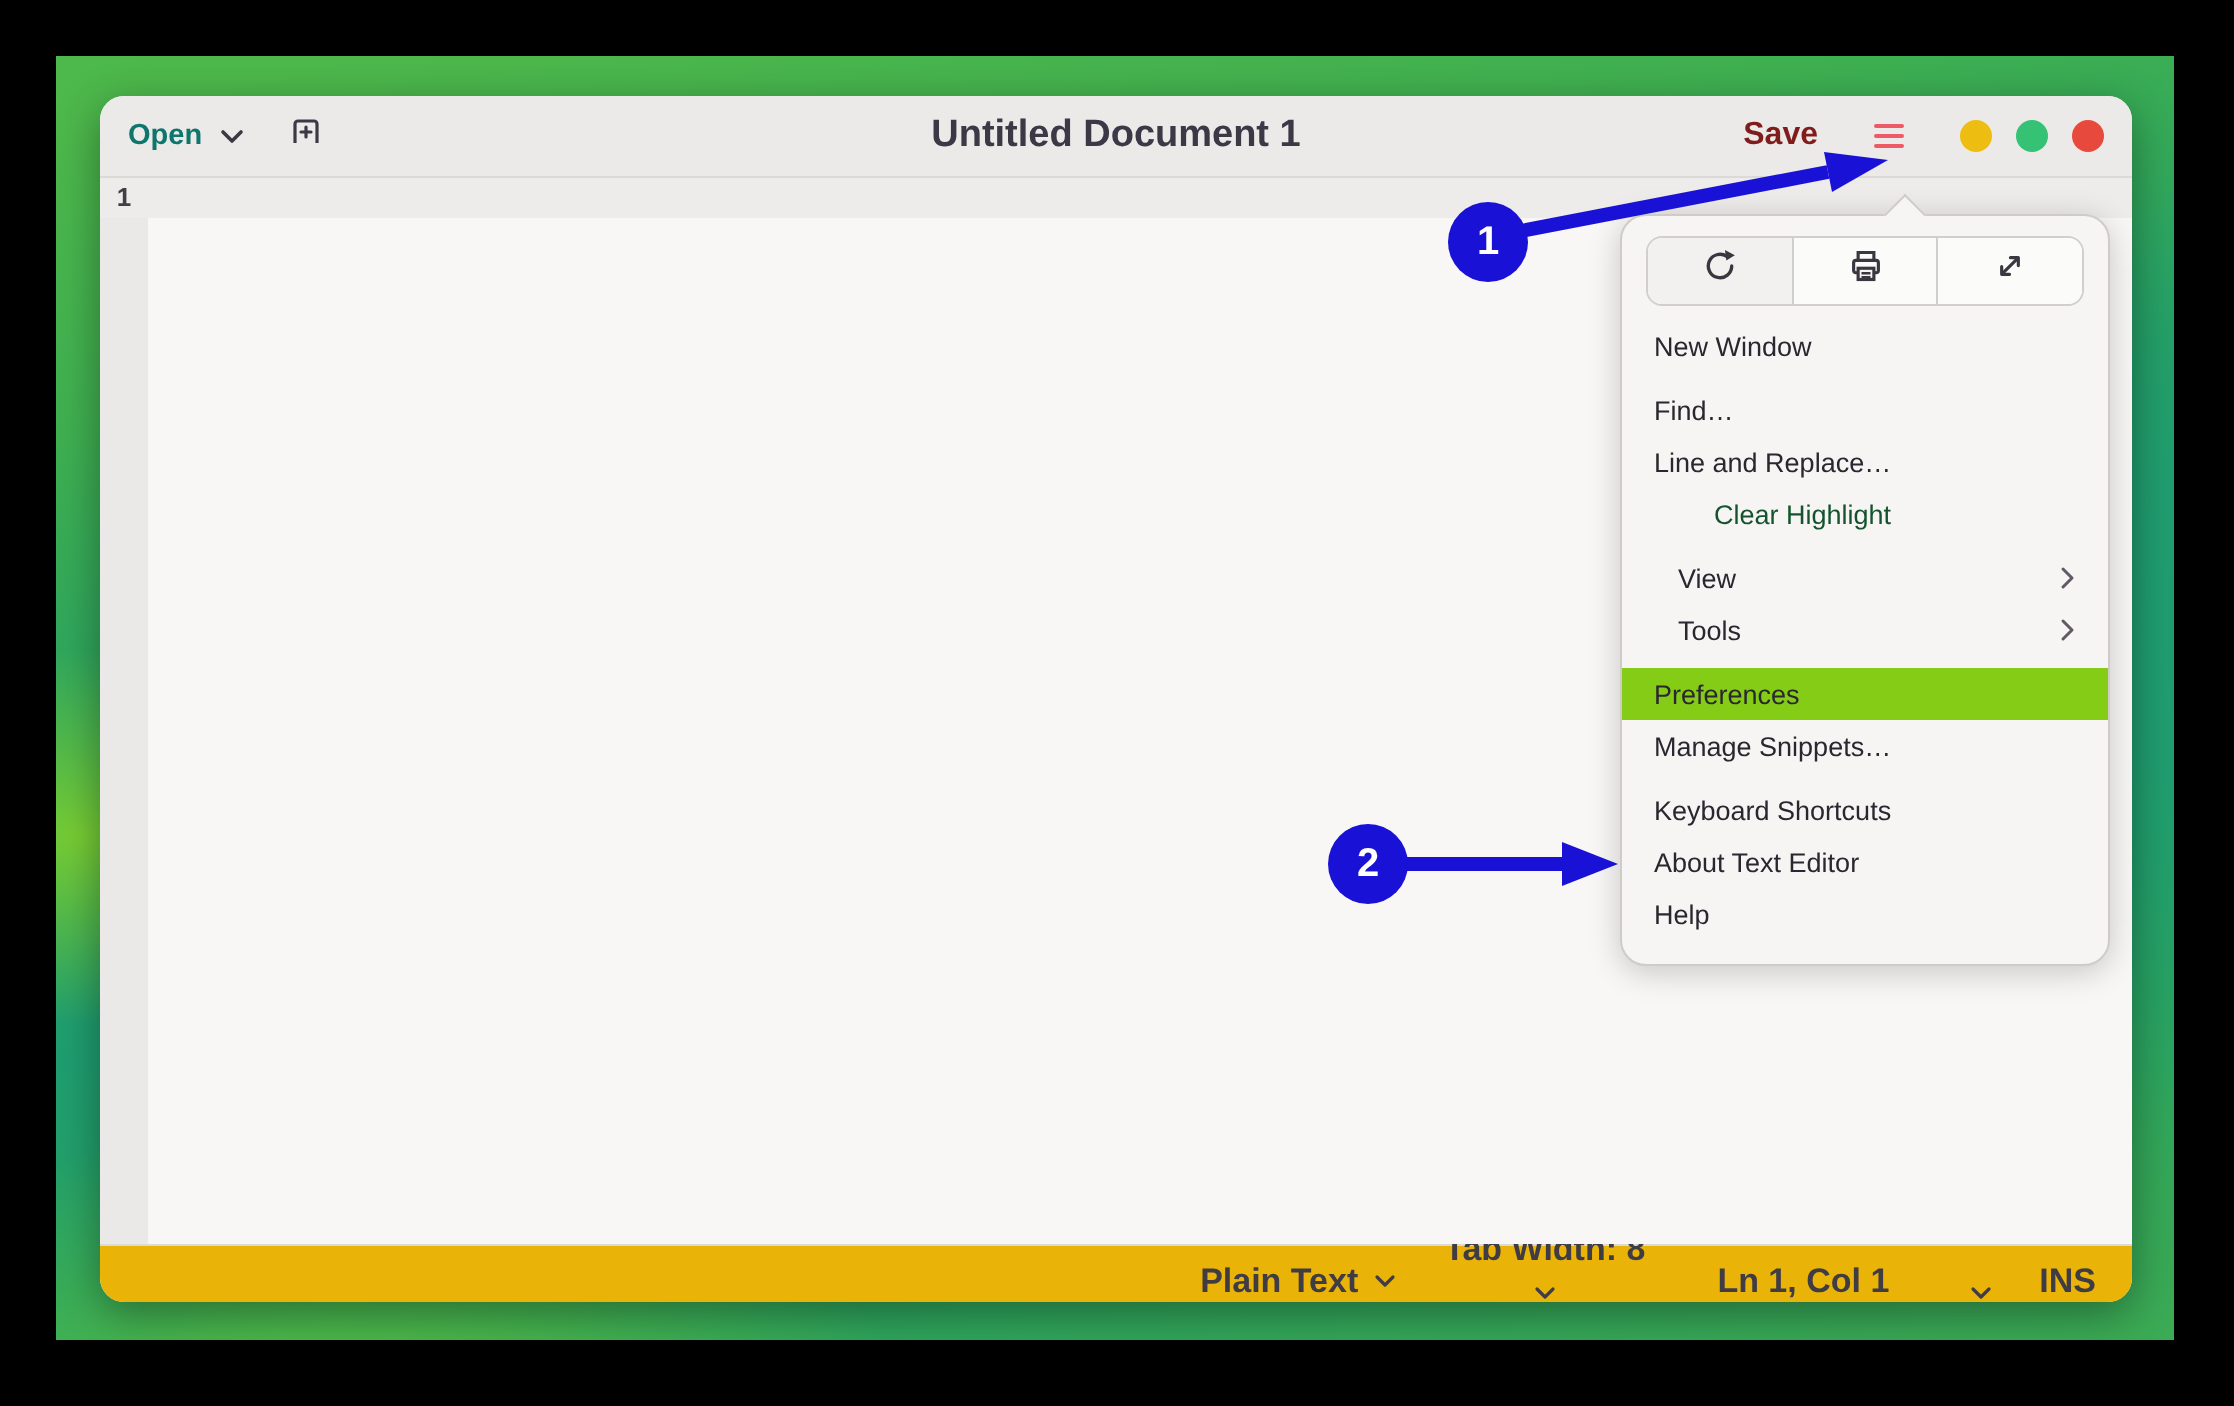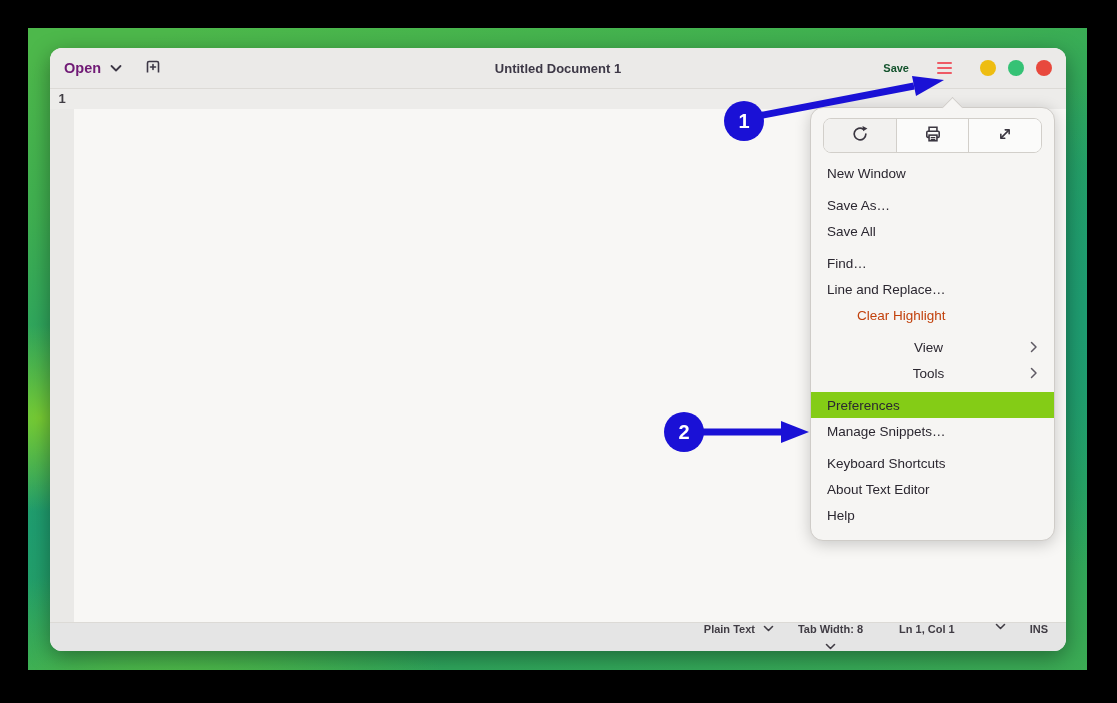--- a/index.html
+++ b/index.html
@@ -11,60 +11,60 @@
       radial-gradient(160px 130px at 12px 390px, #79ce33 0%, rgba(121,206,51,0) 72%),
       radial-gradient(420px 240px at 140px 700px, #5fc23e 0%, rgba(95,194,62,0) 70%),
       radial-gradient(500px 320px at 1080px 300px, #1f9e72 0%, rgba(31,158,114,0) 75%),
       linear-gradient(168deg,#4db84b 4%,#3fb051 22%,#27a264 42%,#1f9e70 58%,#2aa45f 78%,#3cab54 100%);}
   
   .window{position:absolute;left:50px;top:48px;width:1016px;height:603px;border-radius:12px;
     background:#f8f7f5;box-shadow:0 6px 22px rgba(0,0,0,.38);display:flex;flex-direction:column;z-index:2;}
   .headerbar{height:40px;flex:0 0 40px;background:#ebeae8;border-bottom:1px solid #dcdad6;
     border-radius:12px 12px 0 0;display:flex;align-items:center;padding:0 14px;position:relative;}
   .hb-left{display:flex;align-items:center;gap:22px;}
-  .open-btn{display:flex;align-items:center;gap:9px;font-weight:700;font-size:14.5px;color:#701a75;cursor:pointer;}
+  .open-btn{display:flex;align-items:center;gap:9px;font-weight:700;font-size:14.5px;color:#0f766e;cursor:pointer;}
   .icon-btn{display:flex;align-items:center;justify-content:center;cursor:pointer;}
-  .hb-title{position:absolute;left:0;right:0;text-align:center;font-weight:700;font-size:13px;color:#3d3846;pointer-events:none;}
+  .hb-title{position:absolute;left:0;right:0;text-align:center;font-weight:700;font-size:19px;color:#3d3846;pointer-events:none;}
   .hb-right{margin-left:auto;display:flex;align-items:center;gap:26px;z-index:1;}
-  .save-btn{font-weight:700;font-size:11px;color:#14532d;cursor:pointer;}
+  .save-btn{font-weight:700;font-size:16px;color:#7f1d1d;cursor:pointer;}
   .hamburger{display:flex;flex-direction:column;gap:3px;cursor:pointer;padding:4px 2px;}
   .hamburger span{display:block;width:15px;height:2px;border-radius:1px;background:#ee5a65;}
   .dots{display:flex;align-items:center;gap:12px;}
   .dot{width:16px;height:16px;border-radius:50%;cursor:pointer;}
   .dot.min{background:#eebd11;} .dot.max{background:#35c275;} .dot.close{background:#e8493d;}
   
   .editor{position:relative;flex:1 1 auto;background:#f8f7f5;overflow:hidden;}
   .gutter{position:absolute;left:0;top:0;bottom:0;width:24px;background:#eae9e7;}
   .current-line{position:absolute;left:0;top:0;right:0;height:20px;background:#edecea;}
   .line-no{position:absolute;left:0;top:2px;width:24px;text-align:center;font-size:13px;font-weight:600;color:#413e44;z-index:1;}
   .caret-textarea{position:absolute;left:24px;top:0;right:0;bottom:0;cursor:text;}
   
-  .statusbar{height:28px;flex:0 0 28px;background:#e5e5e5;border-top:1px solid #dcdad6;
-    border-radius:0 0 12px 12px;display:flex;align-items:flex-start;justify-content:flex-end;
-    padding:0 18px;font-size:11px;font-weight:700;color:#403c44;}
+  .statusbar{height:28px;flex:0 0 28px;background:#eab308;border-top:1px solid #dcdad6;
+    border-radius:0 0 12px 12px;display:flex;align-items:flex-end;justify-content:flex-end;
+    padding:0 18px;font-size:17px;font-weight:700;color:#403c44;}
   .sb-item{display:flex;align-items:center;gap:8px;cursor:pointer;}
   .sb-gap24{margin-left:24px;flex-direction:column;} .sb-gap56{margin-left:36px;} .sb-gap40{margin-left:40px;}
   .chev svg{display:block;}
   
   .popup{position:absolute;left:810px;top:107px;width:243px;background:#f6f5f3;
     border:1px solid #cfccc8;border-radius:13px;box-shadow:0 3px 16px rgba(0,0,0,.2);
     z-index:10;padding:10px 0 12px 0;}
   .popup::before{content:"";position:absolute;top:-8px;left:134px;width:14px;height:14px;
     background:#f6f5f3;transform:rotate(45deg);border-left:1px solid #cfccc8;border-top:1px solid #cfccc8;}
   .tool-row{display:flex;margin:0 12px;height:33px;border:1px solid #d2cfca;border-radius:8px;overflow:hidden;background:#fbfbfa;}
   .tool-btn{flex:1 1 0;display:flex;align-items:center;justify-content:center;cursor:pointer;background:#fbfbfa;}
   .tool-btn + .tool-btn{border-left:1px solid #d2cfca;}
   .tool-btn.first{background:#f2f1ef;}
-  .menu-list{margin-top:7px;text-align:center;}
+  .menu-list{margin-top:7px;}
   .menu-section{margin-top:6px;}
   .menu-section.first{margin-top:0;}
   .mi{height:26px;display:flex;align-items:center;padding:0 16px;font-size:13.5px;color:#2b2730;cursor:pointer;}
-  .mi.disabled{color:#c2410c;cursor:default;padding-left:46px;}
+  .mi.disabled{color:#14532d;cursor:default;padding-left:46px;}
   .mi.highlighted{background:#84cc16;}
-  .mi .mi-label{flex:1 1 auto;}
+  .mi .mi-label{flex:1 1 auto;margin-left:12px;}
   .mi .sub-chev{margin-left:auto;display:flex;align-items:center;}
   
   .ann-layer{position:absolute;left:0;top:0;width:1117px;height:703px;z-index:50;pointer-events:none;}
   .ann-circle{position:absolute;width:40px;height:40px;border-radius:50%;display:flex;align-items:center;
     justify-content:center;color:#fff;font-weight:700;font-size:20px;z-index:51;pointer-events:none;}
 </style>
 </head>
 <body>
 
 <div id="screen">
@@ -174,24 +174,20 @@
           </svg>
         </span>
       </div>
     </div>
 
     <div class="menu-list">
       <div class="menu-section first">
         <div class="mi">New Window</div>
       </div>
       <div class="menu-section">
-        <div class="mi">Save As…</div>
-        <div class="mi">Save All</div>
-      </div>
-      <div class="menu-section">
         <div class="mi">Find…</div>
         <div class="mi">Line and Replace…</div>
         <div class="mi disabled">Clear Highlight</div>
       </div>
       <div class="menu-section">
         <div class="mi">
           <span class="mi-label">View</span>
           <span class="sub-chev">
             <svg width="8" height="12" viewBox="0 0 8 12">
                 <polyline points="1.5,1.5 6,6 1.5,10.5" fill="none" stroke="#5f5a64" stroke-width="1.5" stroke-linecap="round" stroke-linejoin="round"></polyline>

